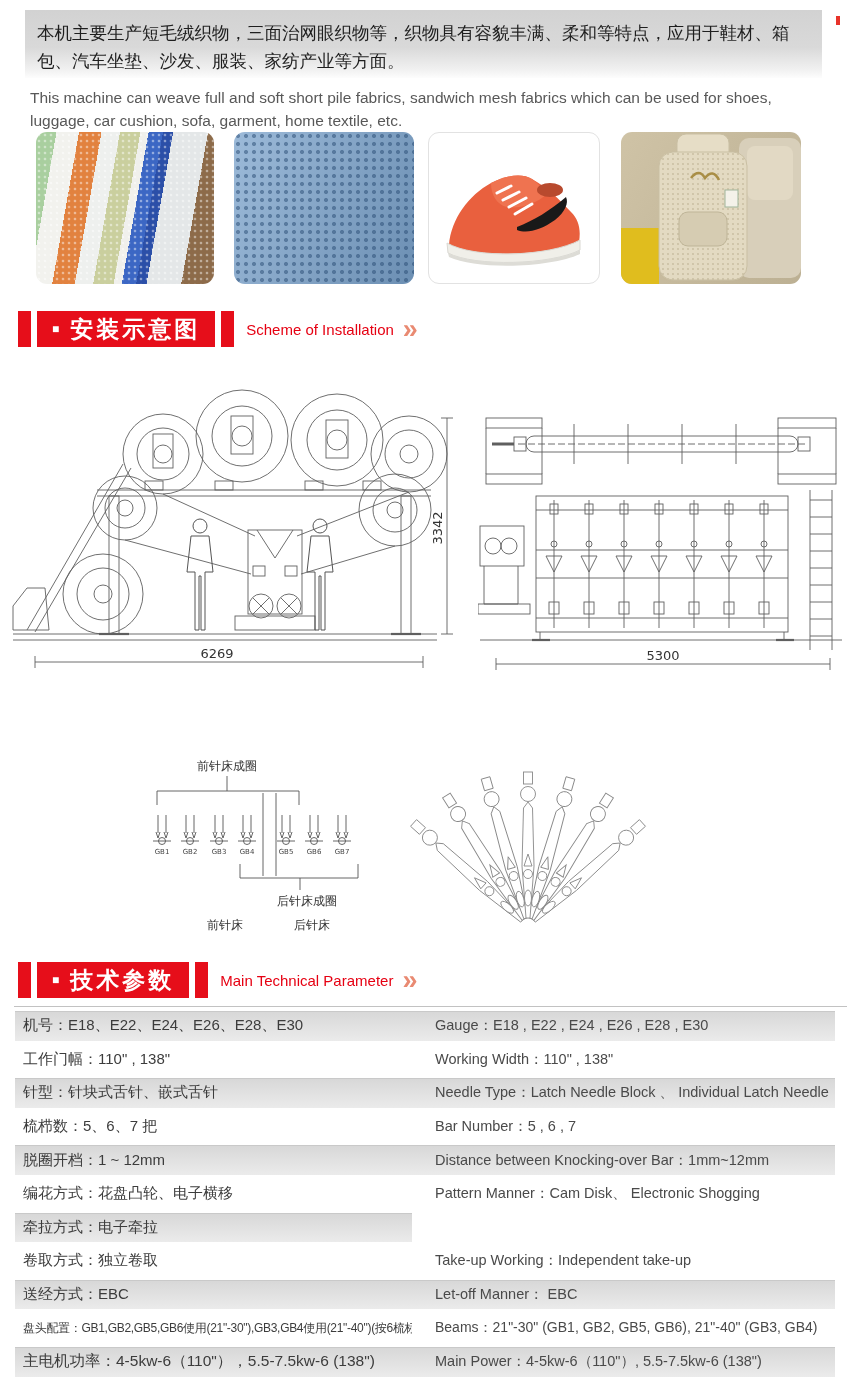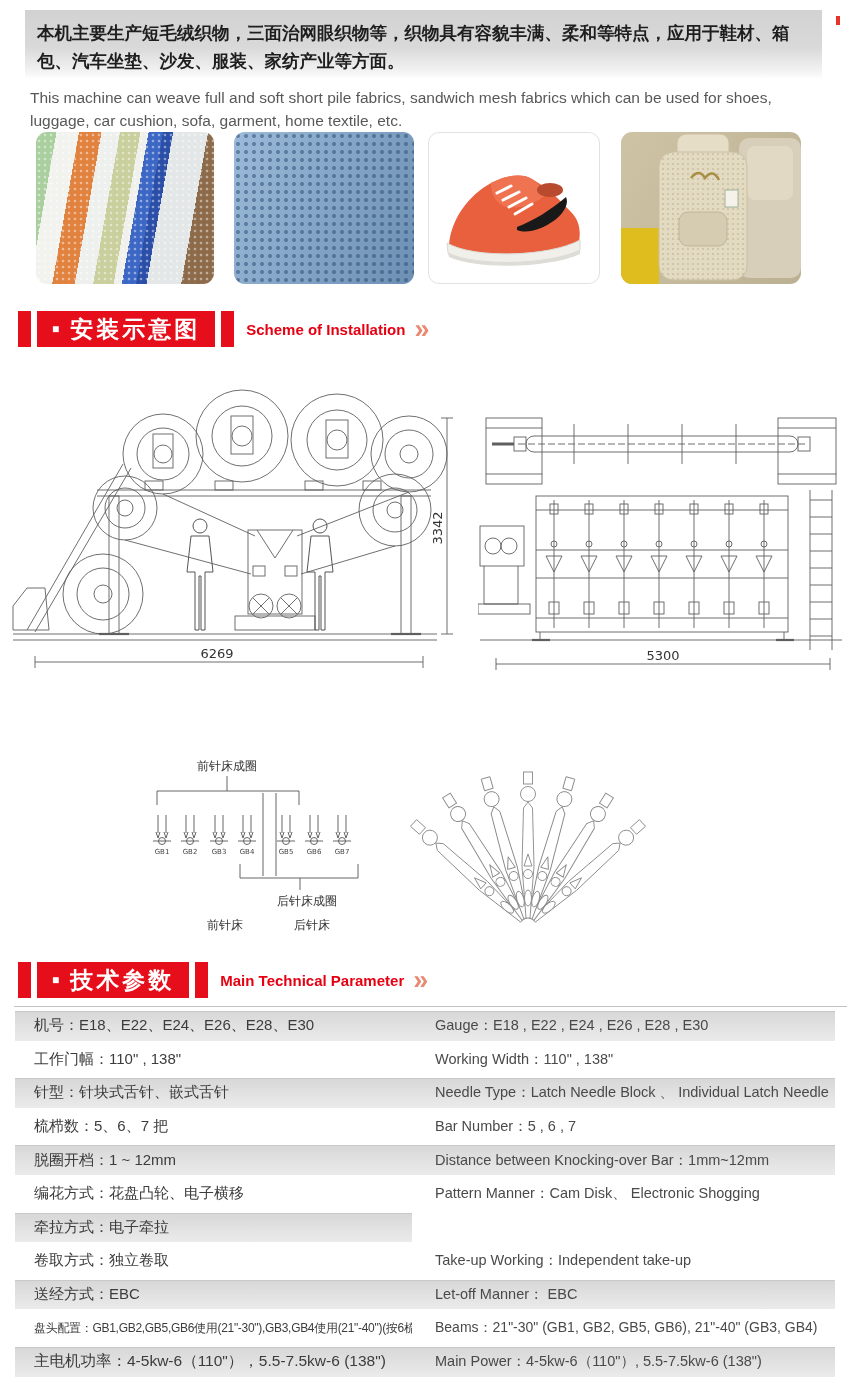--- a/index.html
+++ b/index.html
@@ -3,21 +3,21 @@
 <meta charset="utf-8">
 <style>
   html,body{margin:0;padding:0;background:#fff;}
   #page{position:relative;width:850px;height:1386px;background:#fff;overflow:hidden;
         font-family:"Liberation Sans","DejaVu Sans",sans-serif;}
 
   
   .intro-zh{position:absolute;left:25px;top:10px;width:797px;height:68px;
     background:linear-gradient(to bottom,#d2d2d2 0%,#d9d9d9 55%,#f1f1f1 88%,#fdfdfd 100%);
     padding:9px 12px 0 12px;box-sizing:border-box;
-    font-size:17.5px;font-weight:bold;color:#1e1e1e;line-height:28px;}
+    font-size:17.5px;font-weight:normal;color:#1e1e1e;line-height:28px;}
   .intro-en{position:absolute;left:30px;top:86px;width:792px;
     font-size:15.5px;color:#585858;line-height:23px;}
 
   
   .gal{position:absolute;top:132px;height:152px;border-radius:11px;overflow:hidden;}
   .gal1{left:36px;width:178px;
     background:linear-gradient(100deg,#a9cf9f 0 10%,#f2f2ee 10% 21%,#e2823f 21% 32%,#eef0ee 32% 41%,
       #cacf9e 41% 51%,#f0f0ec 51% 55%,#3c67c4 55% 62%,#2b4fa8 62% 67%,#e4e7e8 67% 84%,#8d6b4a 84% 100%);}
   .gal1::after{content:"";position:absolute;inset:0;
     background-image:radial-gradient(rgba(255,255,255,.45) 1px,transparent 1.7px);background-size:6px 6px;}
@@ -28,34 +28,34 @@
   .gal3{left:428px;width:172px;background:#fff;border:1px solid #e2e2e2;box-sizing:border-box;}
   .gal4{left:621px;width:180px;background:linear-gradient(120deg,#cfc3a6,#bcb093);}
 
   
   .sec{position:absolute;left:18px;height:36px;display:flex;align-items:center;}
   .sec .bar{width:13px;height:36px;margin-right:6px;}
   .sec .main{height:36px;display:flex;align-items:center;padding:0 15px;color:#fff;
     font-size:23px;font-weight:bold;letter-spacing:3px;white-space:nowrap;}
   .sec .main .sq{font-size:12px;margin-right:11px;letter-spacing:0;}
   .sec .bar2{width:13px;height:36px;margin-left:6px;}
-  .sec .en{margin-left:12px;font-size:15px;font-weight:bold;white-space:nowrap;}
+  .sec .en{margin-left:12px;font-size:15px;font-weight:normal;white-space:nowrap;}
   .sec .chev{margin-left:9px;font-size:27px;font-weight:bold;line-height:30px;}
 
   
   .draw{position:absolute;}
   svg text{font-family:"DejaVu Sans","Liberation Sans",sans-serif;}
 
   
   .tbl-hr{position:absolute;left:14px;top:1006px;width:833px;height:1px;background:#c2c2c2;}
   .spec-table{position:absolute;left:0;top:1009px;width:850px;}
   .spec-row{position:relative;height:33.6px;}
   .cell{position:absolute;top:2px;bottom:2px;display:flex;align-items:center;
     font-size:15px;color:#3c3c3c;white-space:nowrap;overflow:hidden;}
-  .cell.zh{left:15px;width:397px;padding-left:19px;box-sizing:border-box;}
+  .cell.zh{left:15px;width:397px;padding-left:8px;box-sizing:border-box;}
   .cell.en{left:408px;width:427px;padding-left:27px;box-sizing:border-box;color:#4a4a4a;font-size:14.5px;}
   .spec-row:nth-child(odd) .cell{
     background:linear-gradient(to bottom,#d7d7d7,#ebebeb);box-shadow:inset 0 1px 0 #c9c9c9;}
   .spec-row:nth-child(10) .cell.zh{font-size:12px;letter-spacing:-0.3px;}
   .spec-row:nth-child(10) .cell.en{font-size:14px;}
   .spec-row:nth-child(11) .cell.zh{font-size:15.5px;}
 
   .edge-mark{position:absolute;left:836px;top:16px;width:4px;height:9px;background:#e8332a;}
 </style>
 </head>

